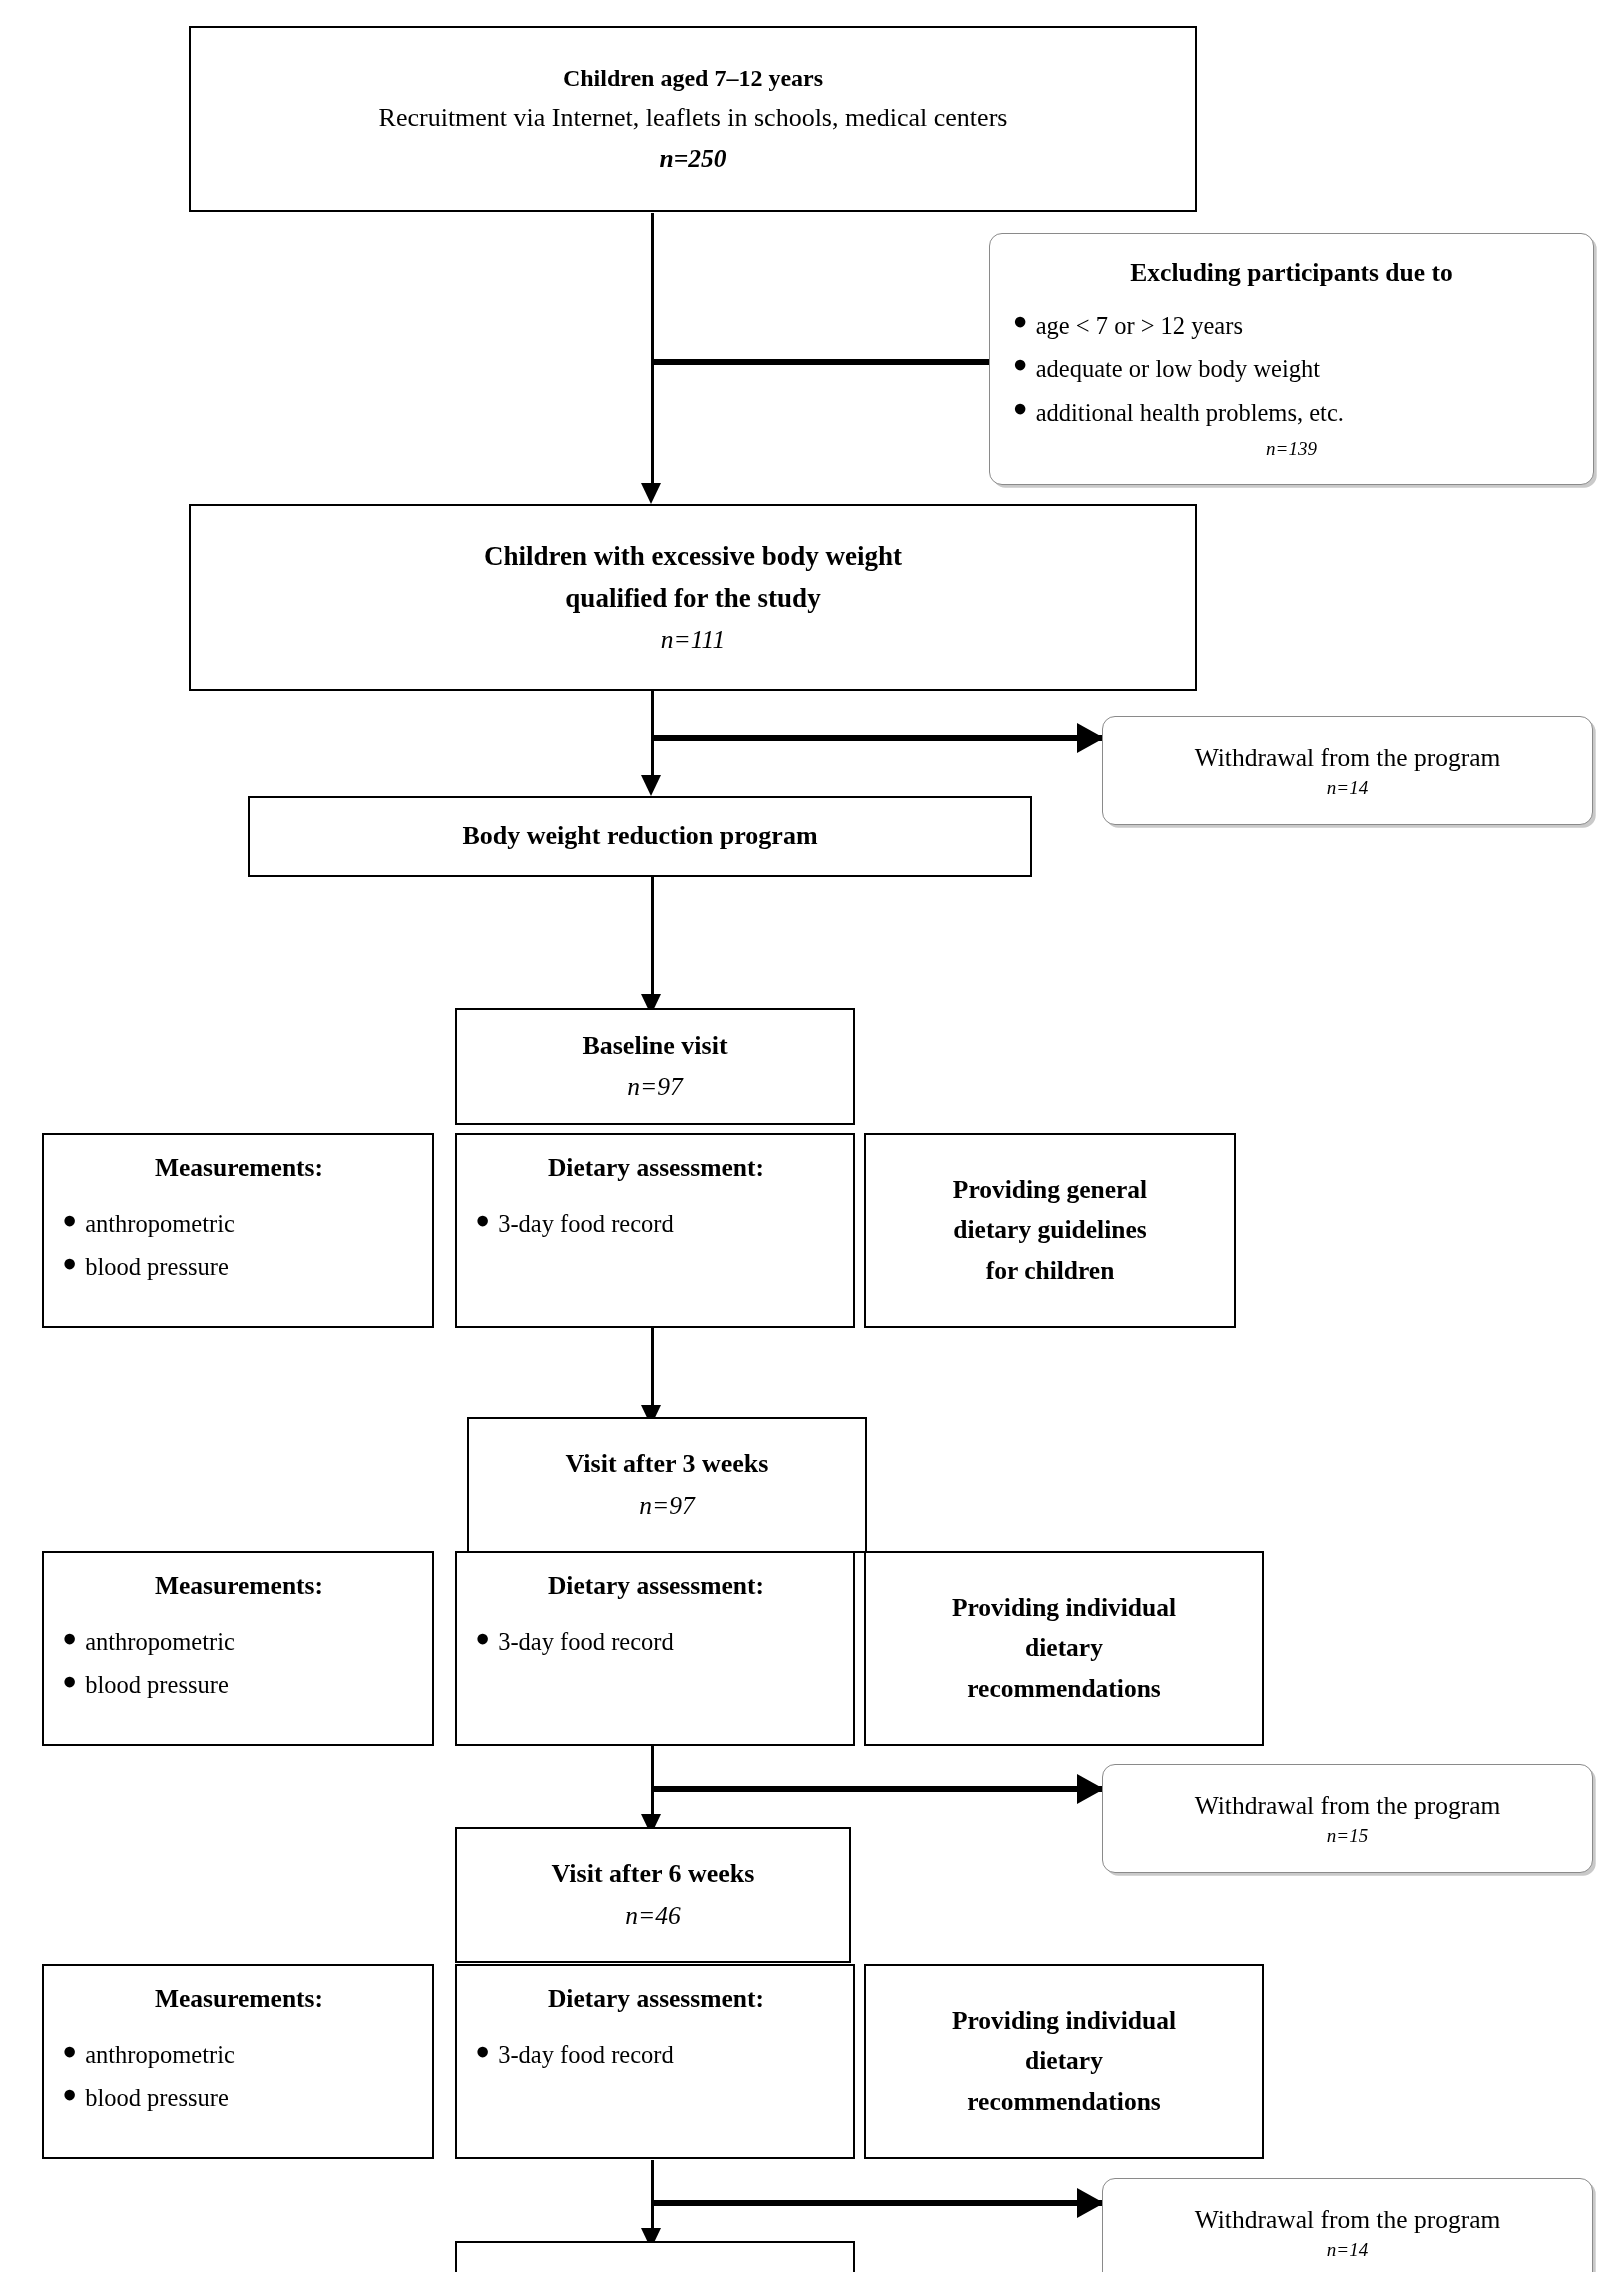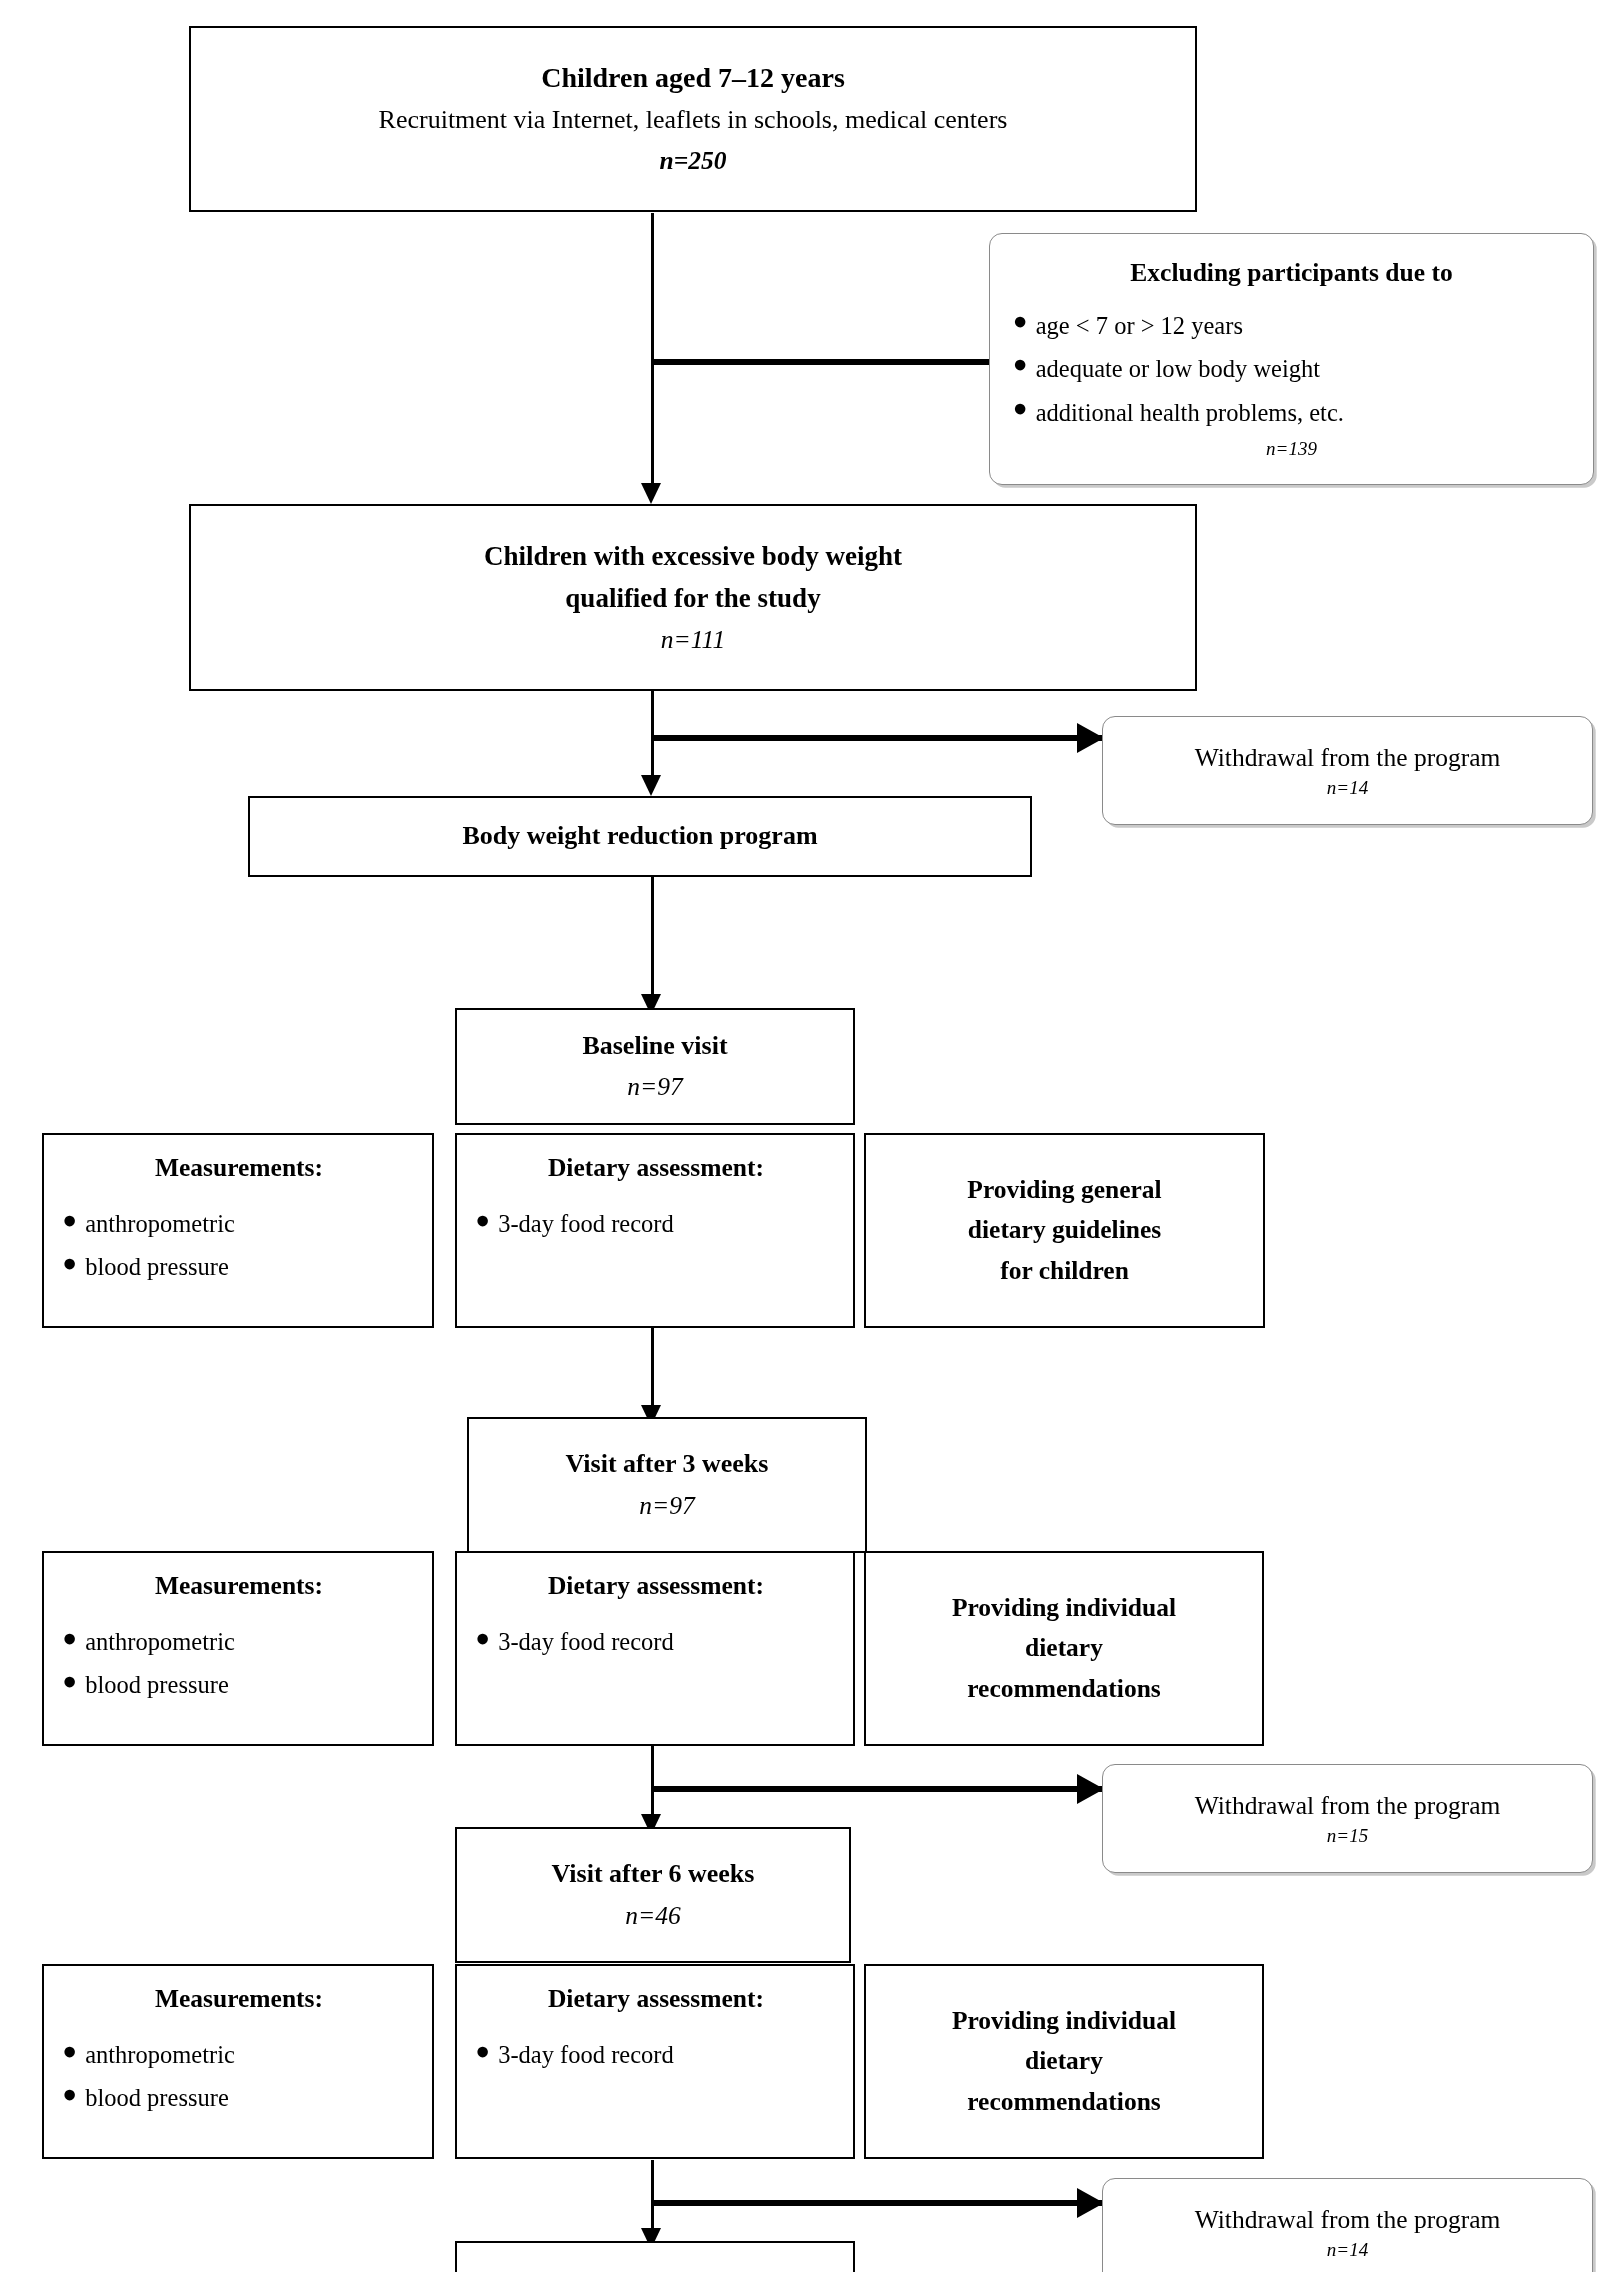--- a/index.html
+++ b/index.html
@@ -66,21 +66,21 @@
     border-bottom:15.5px solid transparent;
     border-left:27px solid #000;
   }
 </style>
 </head>
 <body>
 
 <div id="page">
 
   <div class="node centerbox" style="left:189px;top:26px;width:1008px;height:186px;">
-    <span class="ln bold" style="font-size:28px;">Children aged 7–12 years</span>
+    <span class="ln bold" style="font-size:24px;">Children aged 7–12 years</span>
     <span class="ln" style="font-size:26px;font-weight:normal;text-align:center;">Recruitment via Internet, leaflets in schools, medical centers</span>
     <span class="ln nval ital">n=250</span>
   </div>
 
   <div class="vline" style="left:651px;top:213px;height:277px;"></div>
   <div class="arrdown" style="left:641px;top:483px;"></div>
 
   <div class="hthick" style="left:654px;top:359px;width:423px;"></div>
   <div class="arrright" style="left:1074px;top:347px;"></div>
 
@@ -144,21 +144,21 @@
   </div>
 
   <div class="node lbox" style="left:455px;top:1133px;width:400px;height:195px;">
     <div class="hdr">Dietary assessment:</div>
     <div class="bul">
       <span class="dot">●</span>
       <span>3-day food record</span>
     </div>
   </div>
 
-  <div class="node centerbox" style="left:864px;top:1133px;width:401px;height:195px;">
+  <div class="node centerbox" style="left:864px;top:1133px;width:372px;height:195px;">
     <span class="ln">Providing general</span>
     <span class="ln">dietary guidelines</span>
     <span class="ln">for children</span>
   </div>
 
   <div class="vline" style="left:651px;top:1328px;height:80px;"></div>
   <div class="arrdown" style="left:641px;top:1405px;"></div>
 
   <div class="node centerbox" style="left:455px;top:1417px;width:400px;height:136px;margin-left:12px;">
     <span class="ln bold" style="font-size:26px;">Visit after 3 weeks</span>

